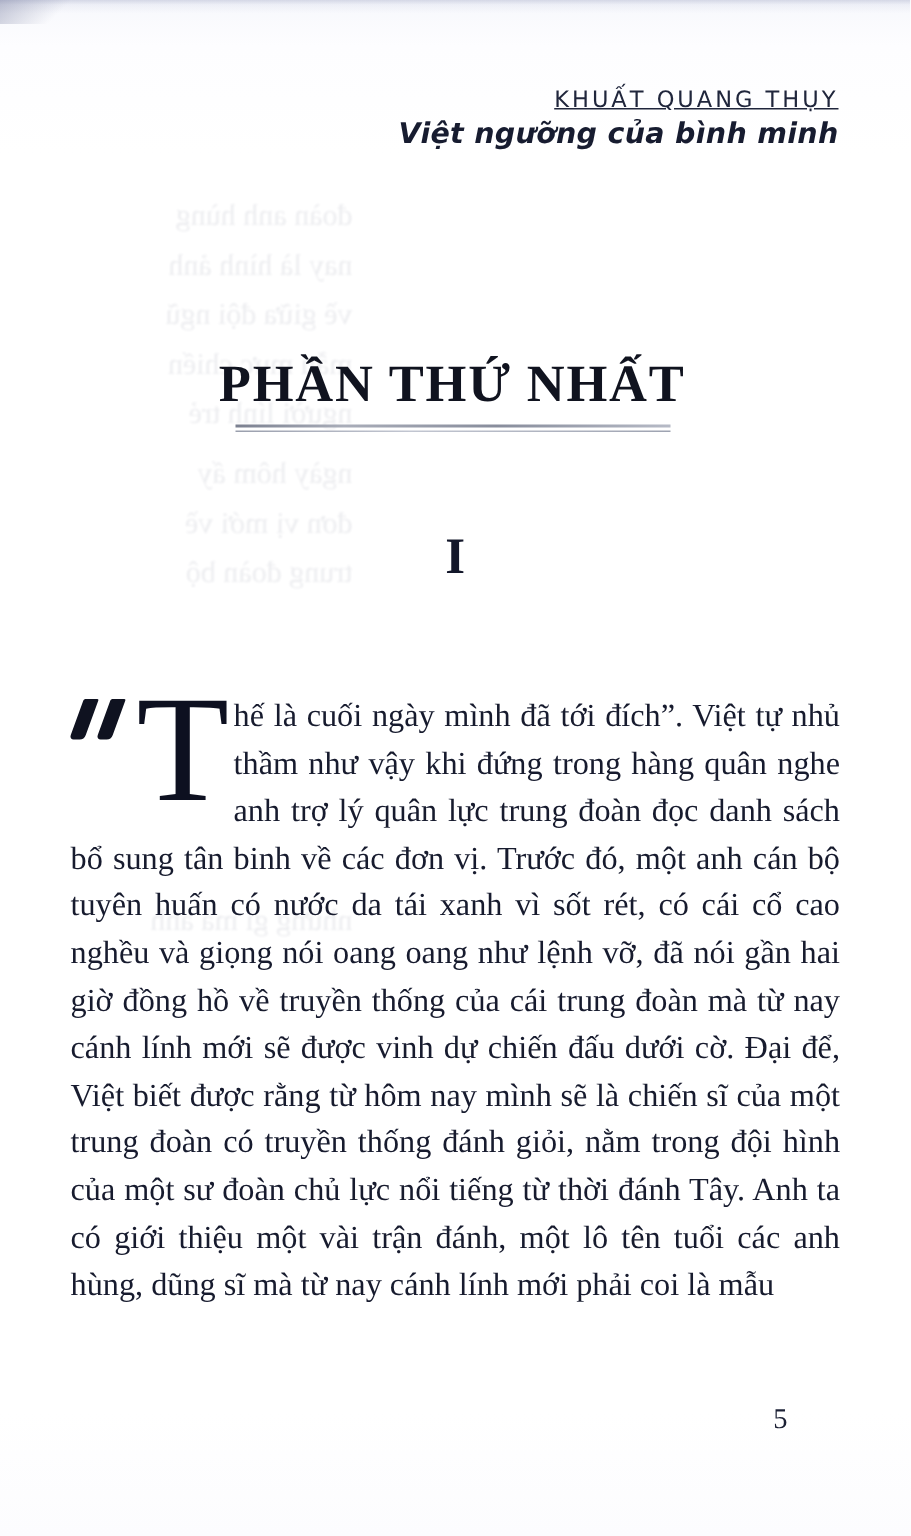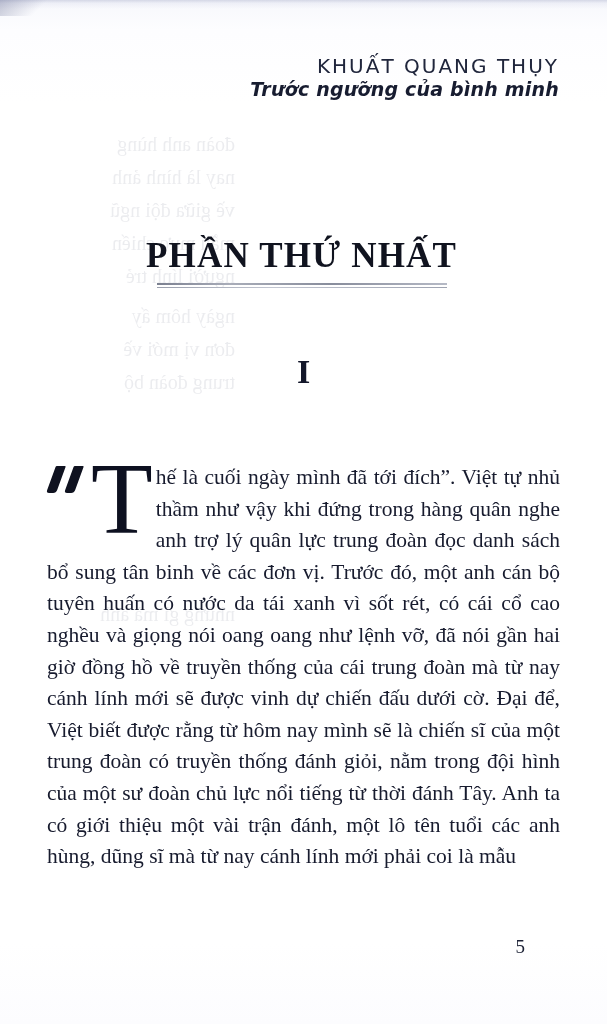--- a/index.html
+++ b/index.html
@@ -67,26 +67,27 @@
   
   .running-head {
     position: absolute;
     top: 56px;
     right: 48px;
     text-align: right;
     color: #1b2036;
   }
   .rh-author {
     font-family: "DejaVu Sans", "Liberation Sans", sans-serif;
-    font-size: 20px;
+    font-size: 15px;
     font-weight: 400;
     letter-spacing: 2.0px;
     line-height: 20px;
     white-space: nowrap;
     color: #20263c;
+    text-decoration: underline;
   }
   .rh-title {
     font-family: "DejaVu Sans", "Liberation Sans", sans-serif;
     font-style: italic;
     font-weight: 700;
     font-size: 19px;
     letter-spacing: 0.2px;
     line-height: 24px;
     margin-top: 1px;
     white-space: nowrap;
@@ -221,21 +222,21 @@
 mẫu mực chiến
 người lính trẻ</div>
     <div class="ghost-block ghost-b">ngày hôm ấy
 đơn vị mới về
 trung đoàn bộ</div>
     <div class="ghost-block ghost-c">những gì mà anh</div>
   </div>
 
   <div class="running-head">
     <div class="rh-author">KHUẤT QUANG THỤY</div>
-    <div class="rh-title">Trước ngưỡng của bình minh</div>
+    <div class="rh-title">Việt ngưỡng của bình minh</div>
   </div>
 
   <div class="part-title-wrap">
     <div class="part-title">PHẦN THỨ NHẤT</div>
     <div class="part-rule"></div>
   </div>
 
   <div class="chapter-num">I</div>
 
   <div class="body-col">

